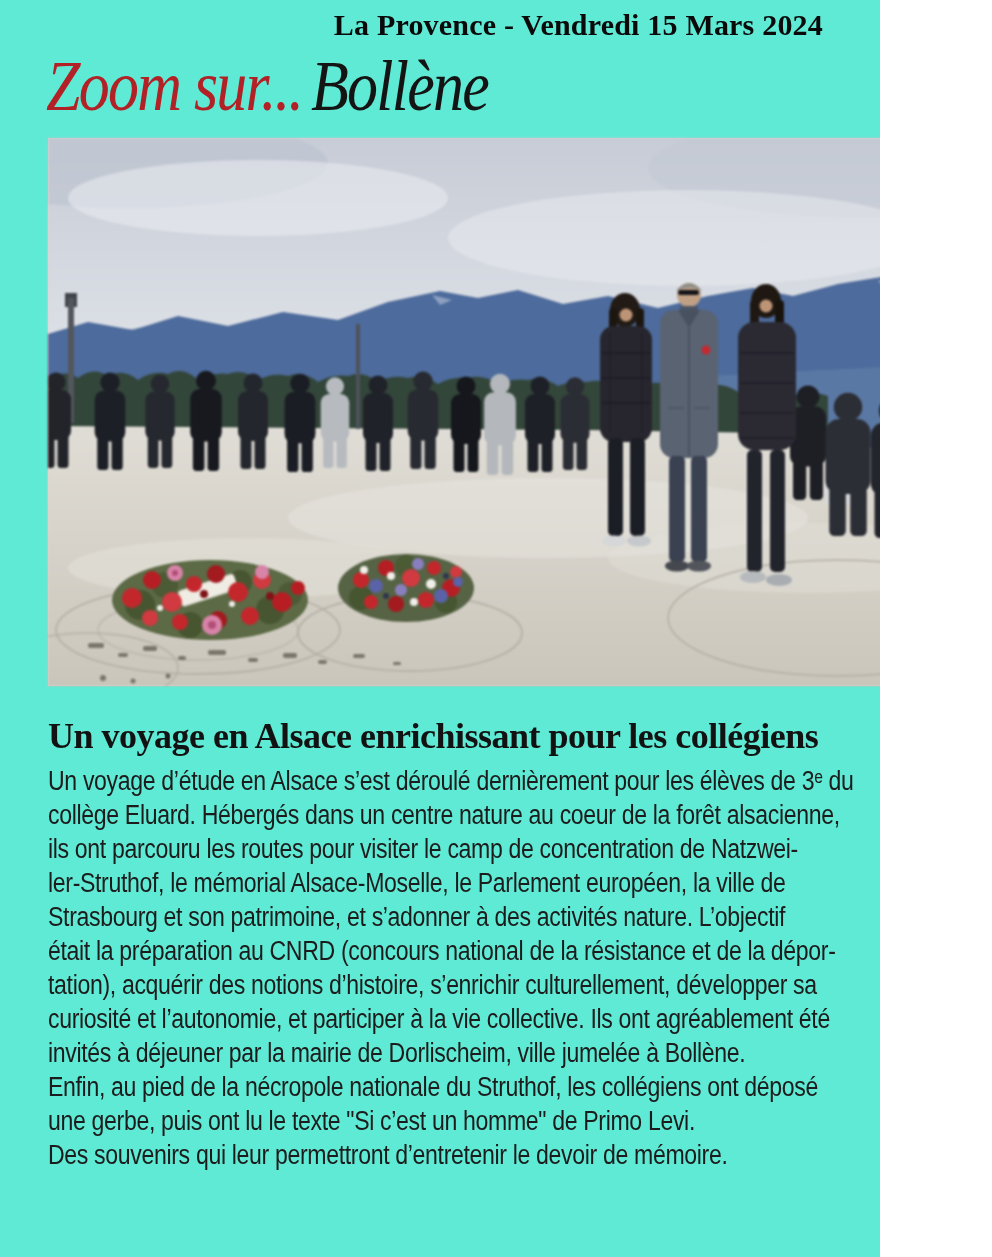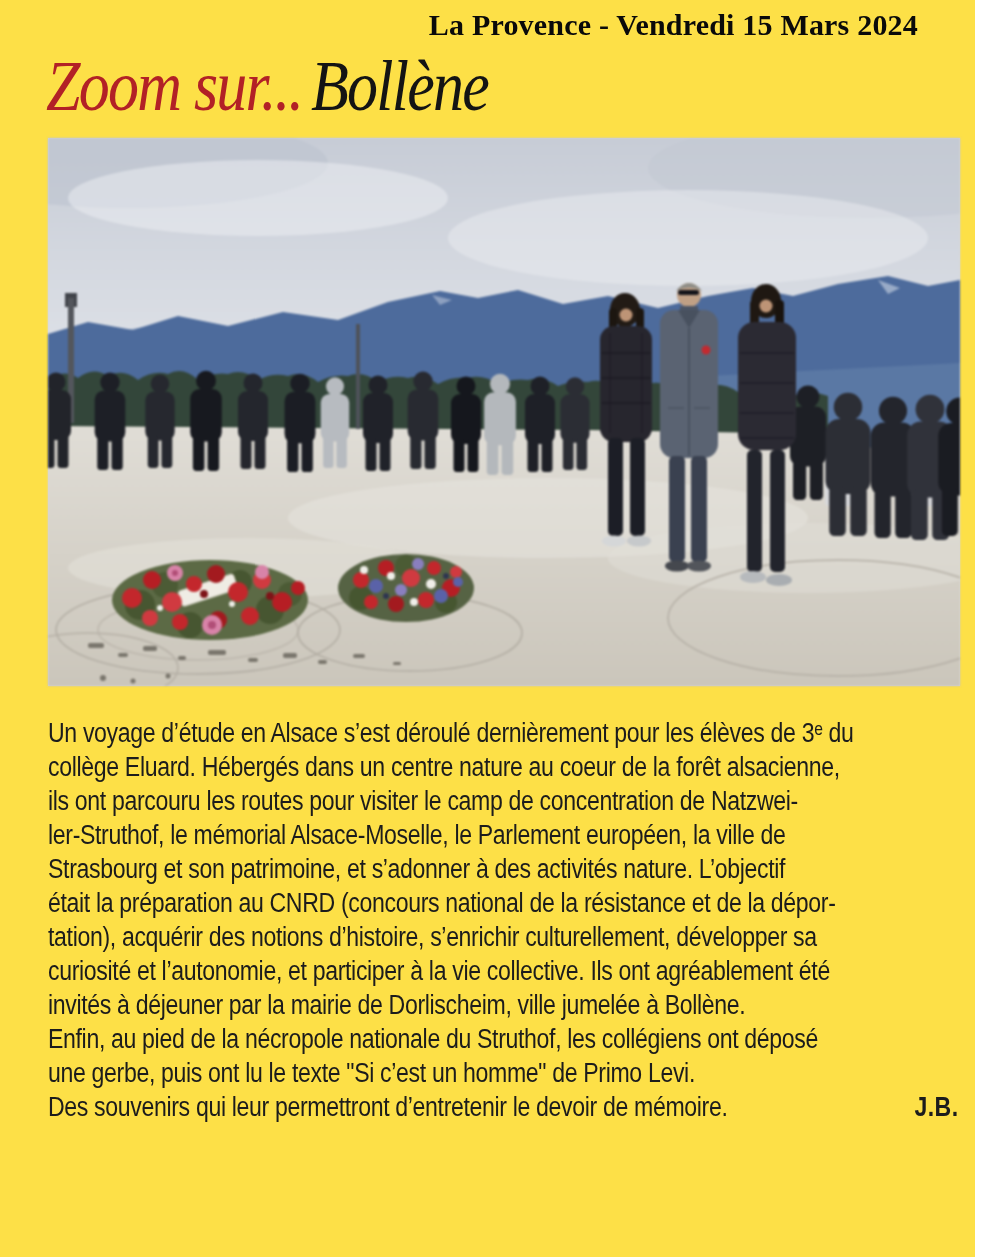--- a/index.html
+++ b/index.html
@@ -1,16 +1,16 @@
 <!DOCTYPE html>
 <html><head>
 <meta charset="utf-8">
 <style>
   html,body { margin:0; padding:0; background:#ffffff; }
-  .page { width:975px; height:1257px; position:relative; overflow:hidden; background:#fde047;
+  .page { width:880px; height:1257px; position:relative; overflow:hidden; background:#5eead4;
           font-family:"Liberation Sans", sans-serif; }
   .masthead { margin-top:8px; text-align:right; padding-right:57px;
               font-family:"Liberation Serif", serif; font-weight:bold; font-size:30px;
               color:#0a0a0a; letter-spacing:0.2px; }
   .section-title { margin:6px 0 0 46px; font-family:"Liberation Serif", serif; font-style:italic;
                    font-size:72px; line-height:76px; letter-spacing:-2px; white-space:nowrap;
                    transform:scaleX(0.86); transform-origin:0 0; }
   .zoom-label { color:#b22126; }
   .place-label { color:#141414; margin-left:10px; }
   .photo { margin:14px 0 0 48px; width:912px; height:548px; background:#d8d5ce; }
@@ -242,20 +242,21 @@
         <rect x="305" y="516" width="12" height="4" rx="2"></rect>
         <rect x="345" y="524" width="8" height="3" rx="1.5"></rect>
         <circle cx="55" cy="540" r="3"></circle>
         <circle cx="85" cy="543" r="2.5"></circle>
         <circle cx="120" cy="538" r="2.5"></circle>
       </g>
     </svg>
   </figure>
 
   <h2 class="headline">
+    <div>Un voyage en Alsace enrichissant pour les collégiens</div>
   </h2>
 
   <div class="body-text">
     <div class="body-line">Un voyage d’étude en Alsace s’est déroulé dernièrement pour les élèves de 3ᵉ du</div>
     <div class="body-line">collège Eluard. Hébergés dans un centre nature au coeur de la forêt alsacienne,</div>
     <div class="body-line">ils ont parcouru les routes pour visiter le camp de concentration de Natzwei-</div>
     <div class="body-line">ler-Struthof, le mémorial Alsace-Moselle, le Parlement européen, la ville de</div>
     <div class="body-line">Strasbourg et son patrimoine, et s’adonner à des activités nature. L’objectif</div>
     <div class="body-line">était la préparation au CNRD (concours national de la résistance et de la dépor-</div>
     <div class="body-line">tation), acquérir des notions d’histoire, s’enrichir culturellement, développer sa</div>

